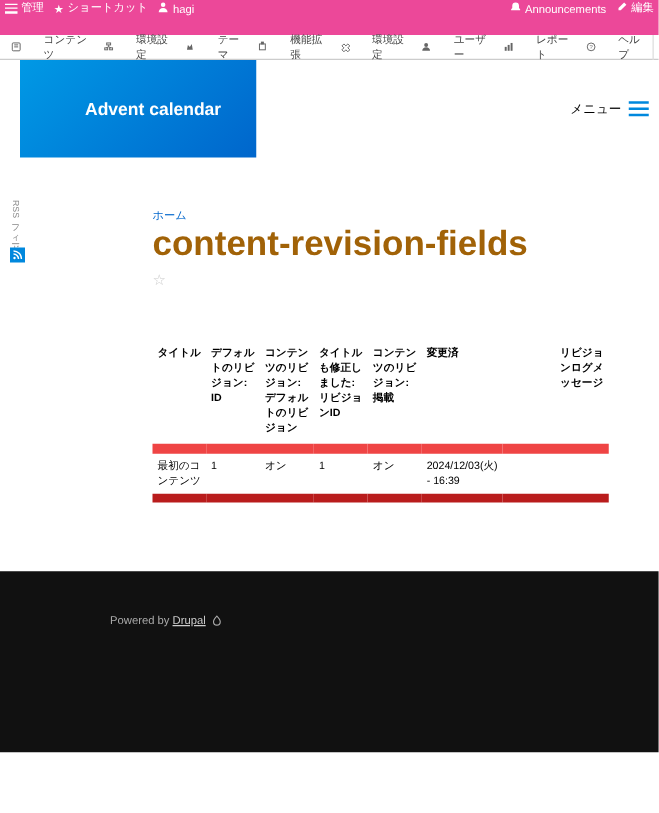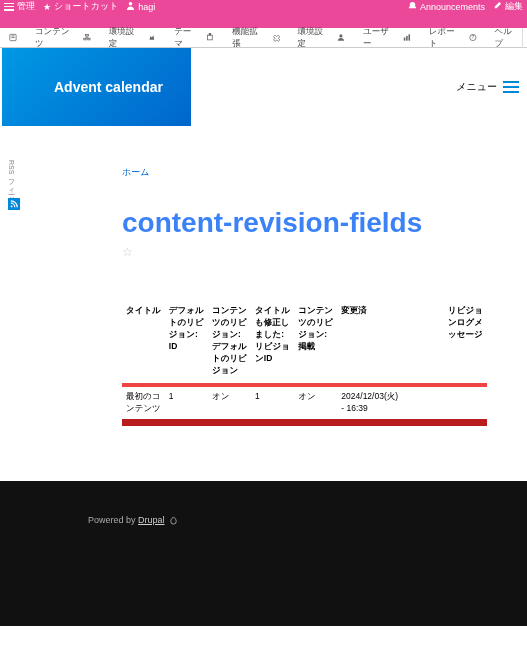--- a/index.html
+++ b/index.html
@@ -8,33 +8,33 @@
 .toolbar-left { display: flex; align-items: center; gap: 8px; flex: 1; }
 .toolbar-right { display: flex; align-items: center; gap: 8px; }
 .tb-item { display: flex; align-items: center; gap: 3px; font-size: 9px; cursor: pointer; }
 .hamburger { width: 10px; height: 8px; display: flex; flex-direction: column; justify-content: space-between; }
 .hamburger span { height: 1.5px; background: #fff; }
 .admin-menu { background: #fff; border-bottom: 1px solid #ccc; height: 20px; display: flex; align-items: center; padding: 0 4px; }
 .am-item { display: flex; align-items: center; gap: 18px; font-size: 8.5px; padding: 0 5px; color: #444; cursor: pointer; }
 .am-sep { width: 1px; height: 20px; background: #ddd; }
 .icon { display: inline-block; }
 .header-area { position: relative; height: 78px; }
-.blue-block { position: absolute; left: 2px; top: 0; width: 189px; height: 78px; background: linear-gradient(135deg, #0099e5 0%, #0066cc 100%); display: flex; align-items: center; padding-left: 52px; }
+.blue-block { position: absolute; left: 16px; top: 0; width: 189px; height: 78px; background: linear-gradient(135deg, #0099e5 0%, #0066cc 100%); display: flex; align-items: center; padding-left: 52px; }
 .blue-block-title { color: #fff; font-weight: 700; font-size: 14px; }
 .menu-right { position: absolute; right: 8px; top: 50%; transform: translateY(-50%); display: flex; align-items: center; gap: 6px; font-size: 10px; text-align: center; }
 .menu-ham { width: 16px; height: 12px; display: flex; flex-direction: column; justify-content: space-between; cursor: pointer; }
 .menu-ham span { height: 2px; background: #0088dd; }
 .side-tab { position: absolute; left: 6px; top: 160px; writing-mode: vertical-rl; font-size: 7px; color: #888; }
 .rss-icon { position: absolute; left: 8px; top: 198px; width: 12px; height: 12px; background: #0088dd; display: flex; align-items: center; justify-content: center; }
 .content { margin: 40px 40px 40px 122px; }
-.breadcrumb { font-size: 9px; color: #0066cc; margin-bottom: 28px; cursor: pointer; }
-.page-title { font-size: 28px; font-weight: 700; color: #3b82f6; margin-bottom: 6px; }
+.breadcrumb { font-size: 9px; color: #0066cc; cursor: pointer; }
+.page-title { font-size: 28px; font-weight: 700; color: #a16207; margin-bottom: 6px; }
 .star { color: #ccc; font-size: 12px; }
 .table { width: 100%; border-collapse: collapse; margin-top: 40px; font-size: 8.5px; }
-.table th { text-align: left; padding: 6px 4px; border-bottom: 4px solid #ef4444; font-weight: 700; vertical-align: top; width: 12.5%; }
+.table th { text-align: left; padding: 6px 4px; border-bottom: 8px solid #ef4444; font-weight: 700; vertical-align: top; width: 12.5%; }
 .table td { padding: 4px 4px; border-bottom: 7px solid #b91c1c; vertical-align: top; }
 .footer { background: #111; color: #aaa; margin-top: 55px; height: 145px; padding: 34px 40px 0 88px; font-size: 9px; }
 .footer a { color: #ccc; text-decoration: underline; cursor: pointer; }
 .drupal-icon { display: inline-block; width: 9px; height: 9px; vertical-align: middle; margin-left: 2px; }
 </style>
 </head>
 <body>
 
 <div class="toolbar">
   <div class="toolbar-left">

